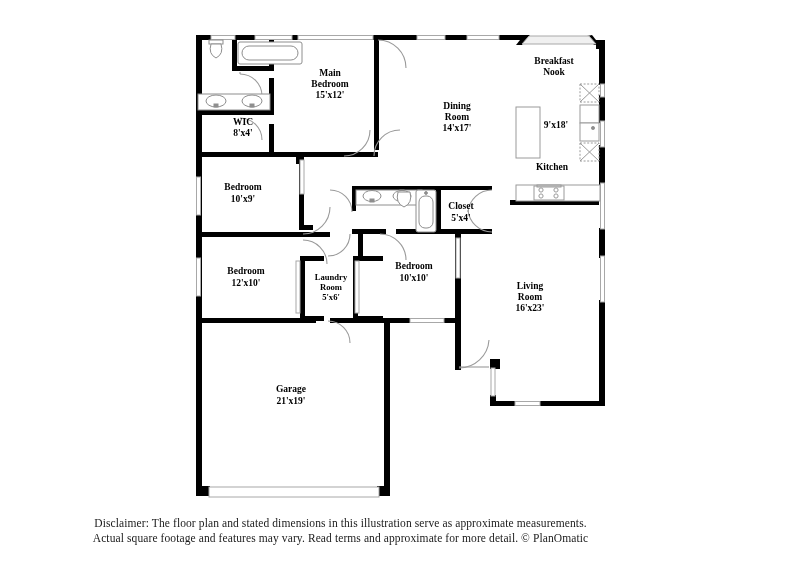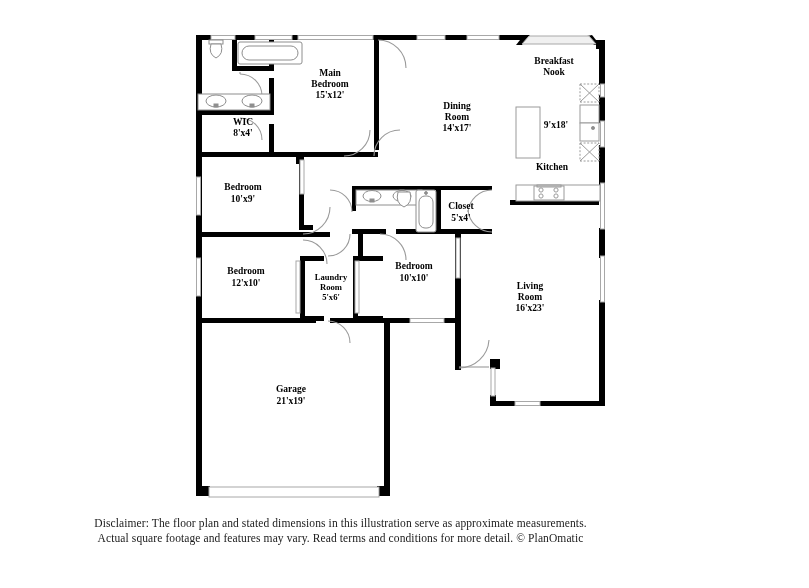--- a/index.html
+++ b/index.html
@@ -290,16 +290,16 @@
 
       <text class="room-label" x="530" y="289">Living</text>
       <text class="room-label" x="530" y="300">Room</text>
       <text class="room-label" x="530" y="311">16'x23'</text>
     </g>
 
   </svg>
 
   <div class="disclaimer">
     <div>Disclaimer: The floor plan and stated dimensions in this illustration serve as approximate measurements.</div>
-    <div>Actual square footage and features may vary. Read terms and conditions for more detail. © PlanOmatic</div>
+    <div>Actual square footage and features may vary. Read terms and approximate for more detail. © PlanOmatic</div>
   </div>
 
 </div>
 
 </body></html>

